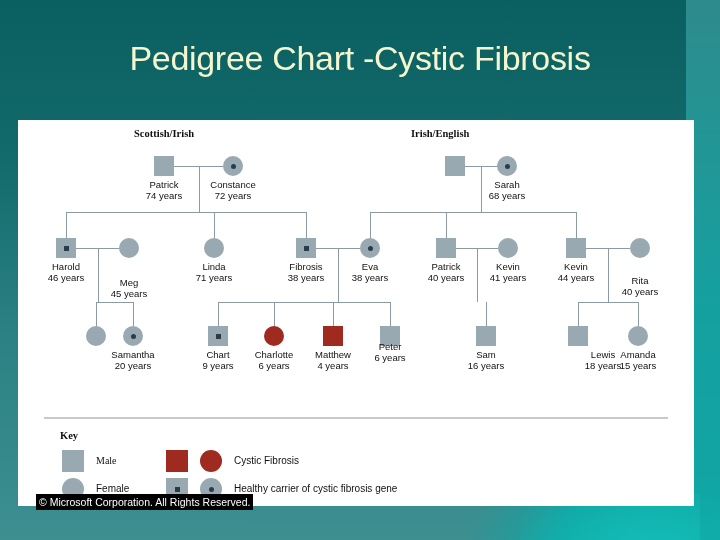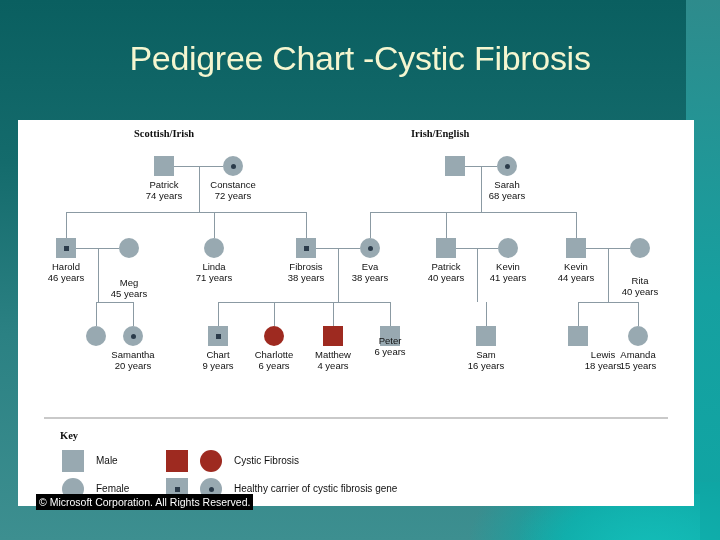--- a/index.html
+++ b/index.html
@@ -203,21 +203,21 @@
         <div class="node" style="left: 305px; top: 206px;">
           <div class="sq aff" style="width: 20px; height: 20px;"></div>
         </div>
         <div class="lbl" style="left: 270px; top: 229px; width: 90px;">
           <div>Matthew</div>
           <div>4 years</div>
         </div>
         <div class="node" style="left: 362px; top: 206px;">
           <div class="sq" style="width: 20px; height: 20px;"></div>
         </div>
-        <div class="lbl" style="left: 327px; top: 215px; width: 90px;">
+        <div class="lbl" style="left: 327px; top: 221px; width: 90px;">
           <div>Peter</div>
           <div>6 years</div>
         </div>
         <div class="node" style="left: 458px; top: 206px;">
           <div class="sq" style="width: 20px; height: 20px;"></div>
         </div>
         <div class="lbl" style="left: 423px; top: 229px; width: 90px;">
           <div>Sam</div>
           <div>16 years</div>
         </div>
@@ -270,21 +270,21 @@
         <div class="ln lnv" style="left: 560px; top: 182px; height: 24px;"></div>
         <div class="ln lnv" style="left: 620px; top: 182px; height: 24px;"></div>
       </div>
 
     <div id="keyrule"></div>
     <div id="keyword">Key</div>
 
     <div class="keysym" style="left:44px;top:330px;">
       <div class="sq"></div>
     </div>
-    <div class="keytxt" style="left:78px;top:335px;">Male</div>
+    <div class="keytxt" style="left:78px;top:335px;font-family:Liberation Serif, serif;">Male</div>
 
     <div class="keysym" style="left:44px;top:358px;">
       <div class="ci"></div>
     </div>
     <div class="keytxt" style="left:78px;top:363px;">Female</div>
 
     <div class="keysym" style="left:148px;top:330px;">
       <div class="sq aff"></div>
     </div>
     <div class="keysym" style="left:182px;top:330px;">

